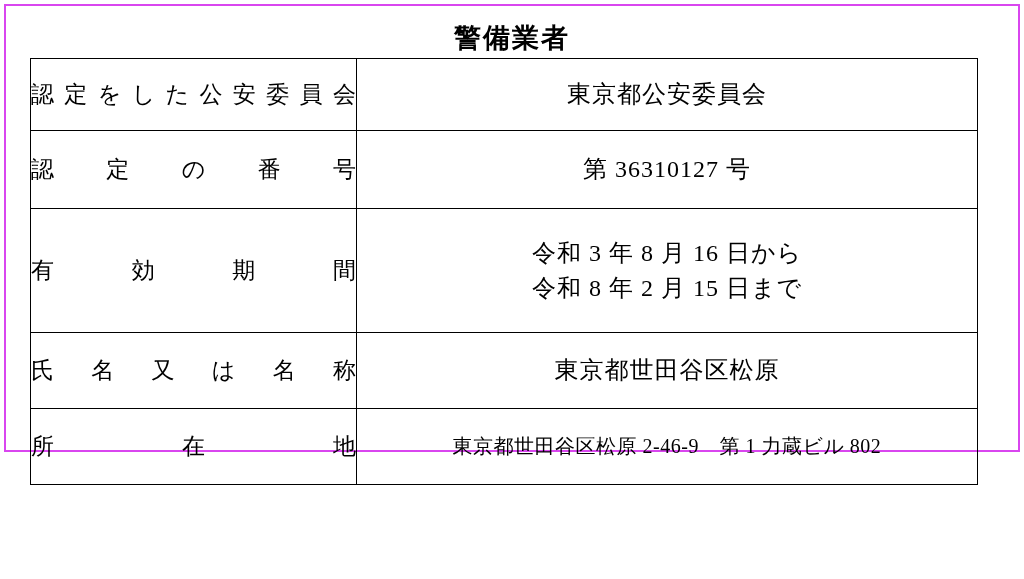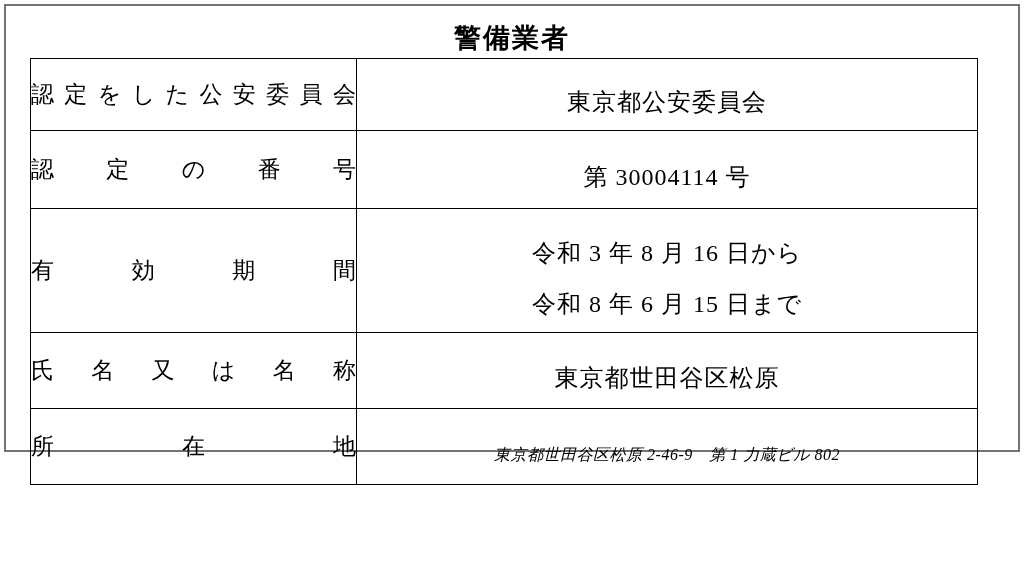--- a/index.html
+++ b/index.html
@@ -22,21 +22,21 @@
     box-sizing: border-box;
   }
 
   
   .frame {
     position: absolute;
     left: 4px;
     top: 4px;
     width: 1016px;
     height: 448px;
-    border: 2px solid #737373;
+    border: 2px solid #d946ef;
     box-sizing: border-box;
     background: #ffffff;
   }
 
   .title {
     position: absolute;
     left: 0;
     top: 14px;
     width: 100%;
     text-align: center;
@@ -87,27 +87,25 @@
   .spread > span { display: inline-block; }
 
   .row-h1 { height: 72px; }
   .row-h2 { height: 78px; }
   .row-h3 { height: 124px; }
   .row-h4 { height: 76px; }
   .row-h5 { height: 76px; }
 
   .val-line {
     line-height: 1.45;
-    margin-top: 16px;
   }
 
   .addr {
-    font-size: 16px;
+    font-size: 20px;
     letter-spacing: 0.5px;
-    font-style: italic;
   }
 
   .gap-wide { letter-spacing: 1px; }
 </style>
 </head>
 <body>
 
 <div class="page">
   <div class="frame">
 
@@ -140,36 +138,36 @@
             <td class="label">
               <div class="spread">
                 <span>認</span>
                 <span>定</span>
                 <span>の</span>
                 <span>番</span>
                 <span>号</span>
               </div>
             </td>
             <td class="value">
-              <div class="val-line gap-wide">第 30004114 号</div>
+              <div class="val-line gap-wide">第 36310127 号</div>
             </td>
           </tr>
 
           <tr class="row-h3">
             <td class="label">
               <div class="spread">
                 <span>有</span>
                 <span>効</span>
                 <span>期</span>
                 <span>間</span>
               </div>
             </td>
             <td class="value">
               <div class="val-line gap-wide">令和 3 年 8 月 16 日から</div>
-              <div class="val-line gap-wide">令和 8 年 6 月 15 日まで</div>
+              <div class="val-line gap-wide">令和 8 年 2 月 15 日まで</div>
             </td>
           </tr>
 
           <tr class="row-h4">
             <td class="label">
               <div class="spread">
                 <span>氏</span>
                 <span>名</span>
                 <span>又</span>
                 <span>は</span>

